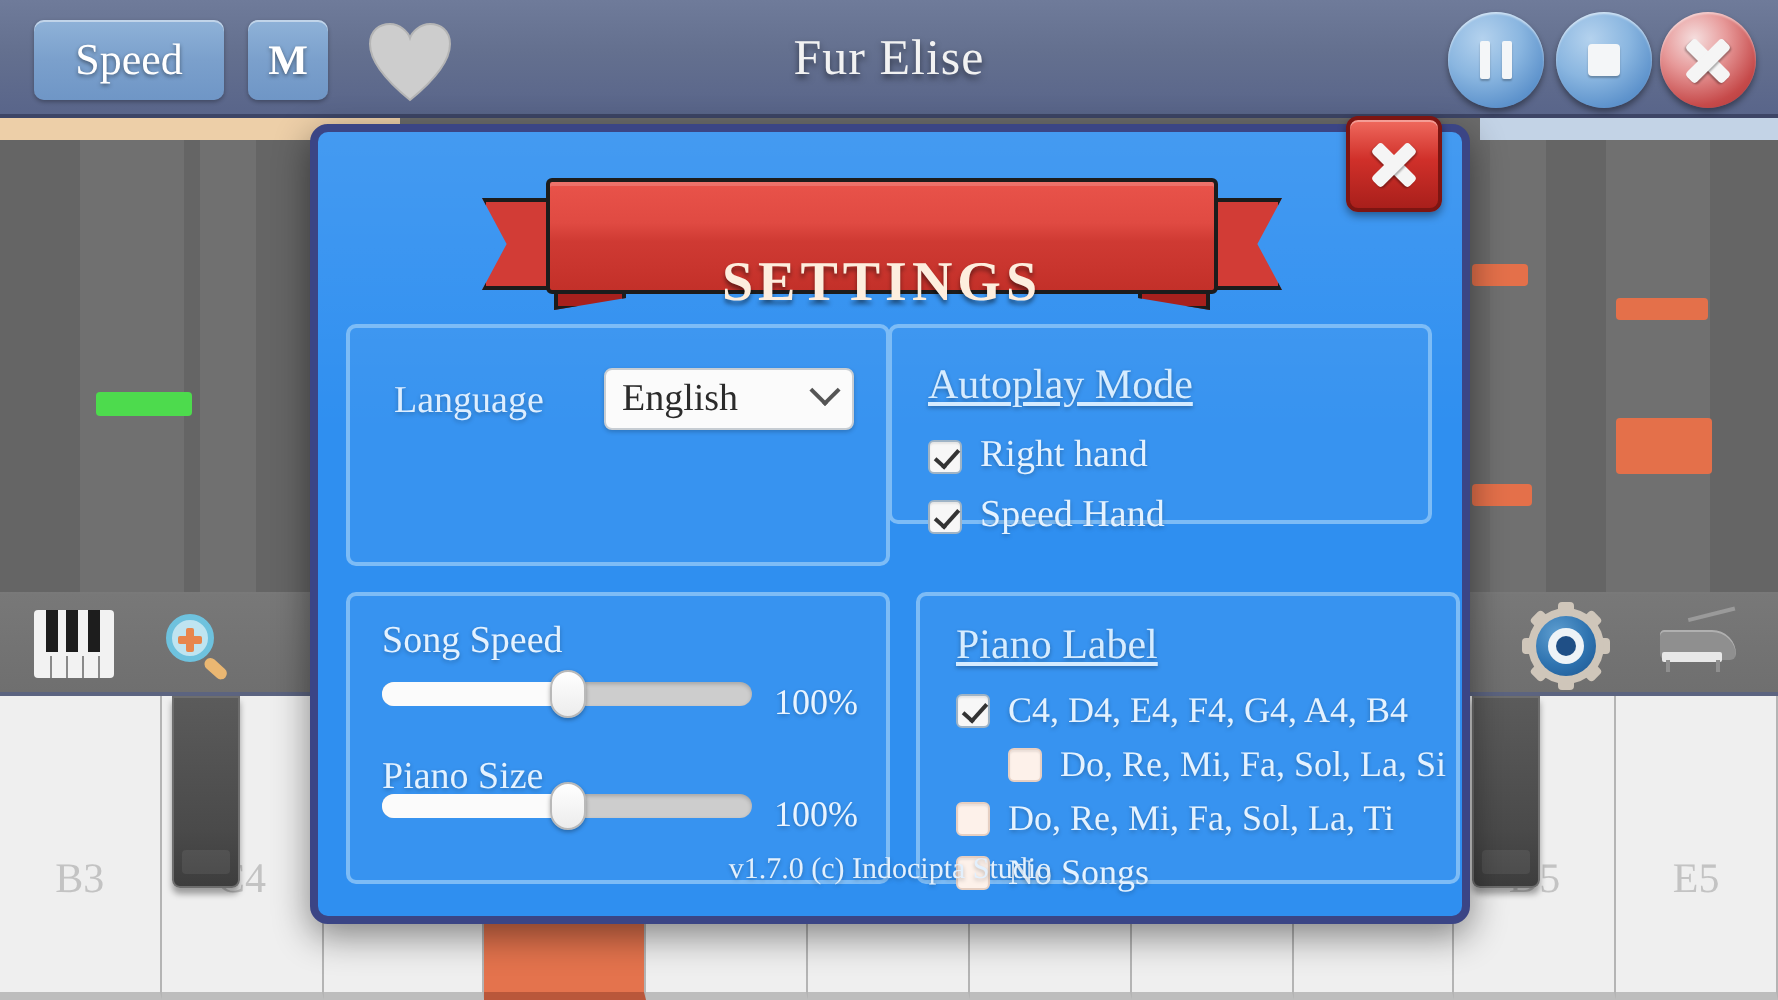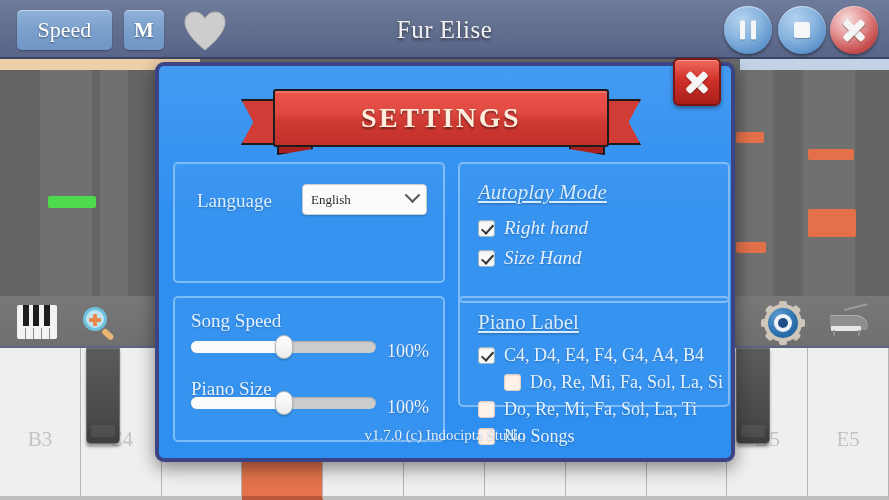--- a/index.html
+++ b/index.html
@@ -165,39 +165,40 @@
   .ribbon .band {
     position:absolute; left:32px; top:6px; width:336px; height:58px;
     background: linear-gradient(180deg,#e9534a 0%, #e04a42 38%, #cf3a33 55%, #c33029 100%);
     border:2px solid #1c1c1c; border-radius:3px;
     box-shadow: inset 0 2px 0 rgba(255,255,255,.18);
   }
   .ribbon .band .txt {
     position:absolute; inset:0; line-height:54px; text-align:center;
     color:#fdeede; font-size:28px; font-weight:bold; letter-spacing:2.5px;
     text-shadow: 0 2px 2px rgba(0,0,0,.45);
+    margin-top: 24px;
   }
   .dlg-close {
     position:absolute; right:10px; top:-8px; width:48px; height:48px;
     background: linear-gradient(180deg,#f06a5e 0%, #d0302a 45%, #a91f1b 100%);
     border:2px solid #7d1512; border-radius:6px;
     box-shadow: inset 0 1px 0 rgba(255,255,255,.35), 0 2px 4px rgba(0,0,0,.4);
   }
   .xmark { position:absolute; left:50%; top:50%; transform:translate(-50%,-50%); width:30px; height:30px; }
   .xmark span { position:absolute; left:2px; top:12px; width:26px; height:7px; background:#f5f5f5; border-radius:2px;
     box-shadow:0 1px 1px rgba(0,0,0,.3); }
   .xmark span:first-child { transform: rotate(45deg); }
   .xmark span:last-child  { transform: rotate(-45deg); }
 
   
   .panel { position:absolute; border:2px solid #7dbcf6; border-radius:5px; background: rgba(255,255,255,.045); }
   #panel-language { left:14px;  top:96px;  width:272px; height:121px; }
-  #panel-autoplay { left:299px; top:96px;  width:272px; height:141px;font-style:italic; }
+  #panel-autoplay { left:285px; top:96px;  width:272px; height:100px; }
   #panel-sliders  { left:14px;  top:230px; width:272px; height:146px; }
-  #panel-label    { left:299px; top:230px; width:272px; height:111px; }
+  #panel-label    { left:299px; top:230px; width:272px; height:146px; }
 
   .lbl-plain { color:#ddeeff; font-size:19px; text-shadow:0 1px 2px rgba(0,0,0,.25); }
   .sect-title { color:#d6ecff; font-size:21px; text-decoration:underline; text-shadow:0 1px 2px rgba(0,0,0,.3); }
 
   .row { position:absolute; display:flex; align-items:center; }
 
   .cb { width:17px; height:17px; background:#f7f7f7; border:1px solid #9fb4c6; border-radius:3px;
         position:relative; flex:0 0 auto; box-shadow: inset 0 1px 1px rgba(0,0,0,.08); }
   .cb.checked:after {
     content:""; position:absolute; left:5px; top:1px; width:5px; height:10px;
@@ -205,21 +206,21 @@
   }
   .cb.empty { background:#fdf1ea; border-color:#e6cfc2; }
   .cb-text { margin-left:9px; color:#e4f2ff; font-size:19px; text-shadow:0 1px 2px rgba(0,0,0,.25); }
   .cb-text.small { font-size:18px; }
 
   .select {
     width:125px; height:31px; background:#fbfbfb; border:1px solid #c7cdd3; border-radius:4px;
     display:flex; align-items:center; padding:0 8px;
     box-shadow: 0 1px 2px rgba(0,0,0,.2);
   }
-  .select .val { flex:1; color:#2b2b2b; font-size:13px; }
+  .select .val { flex:1; color:#2b2b2b; font-size:19px; }
   .select .chev { width:11px; height:11px; border-right:2px solid #555; border-bottom:2px solid #555;
     transform: rotate(45deg) translate(-3px,-3px); flex:0 0 auto; }
 
   .slider-row { position:absolute; width:100%; }
   .slider-name { color:#e4f2ff; font-size:19px; text-shadow:0 1px 2px rgba(0,0,0,.25); }
   .track { position:relative; width:185px; height:12px; border-radius:6px; background:#cdcdcd;
     box-shadow: inset 0 1px 2px rgba(0,0,0,.2); }
   .track .fill { position:absolute; left:0; top:0; height:12px; border-radius:6px; background:#fbfbfb; }
   .knob { position:absolute; top:-6px; width:18px; height:24px; border-radius:9px;
     background: linear-gradient(180deg,#ffffff 0%,#ececec 100%);
@@ -407,21 +408,21 @@
     <div class="panel" id="panel-autoplay">
       <div class="row" style="left:18px; top:16px;">
         <span class="sect-title">Autoplay Mode</span>
       </div>
       <div class="row" style="left:18px; top:53px;">
         <span class="cb checked"></span>
         <span class="cb-text">Right hand</span>
       </div>
       <div class="row" style="left:18px; top:83px;">
         <span class="cb checked"></span>
-        <span class="cb-text">Size Hand</span>
+        <span class="cb-text">Speed Hand</span>
       </div>
     </div>
 
     <div class="panel" id="panel-sliders">
       <div class="slider-row" style="left:0; top:12px;">
         <div style="position:absolute; left:16px; top:0;">
           <span class="slider-name">Song Speed</span>
         </div>
         <div style="position:absolute; left:16px; top:31px;">
           <div class="track">

